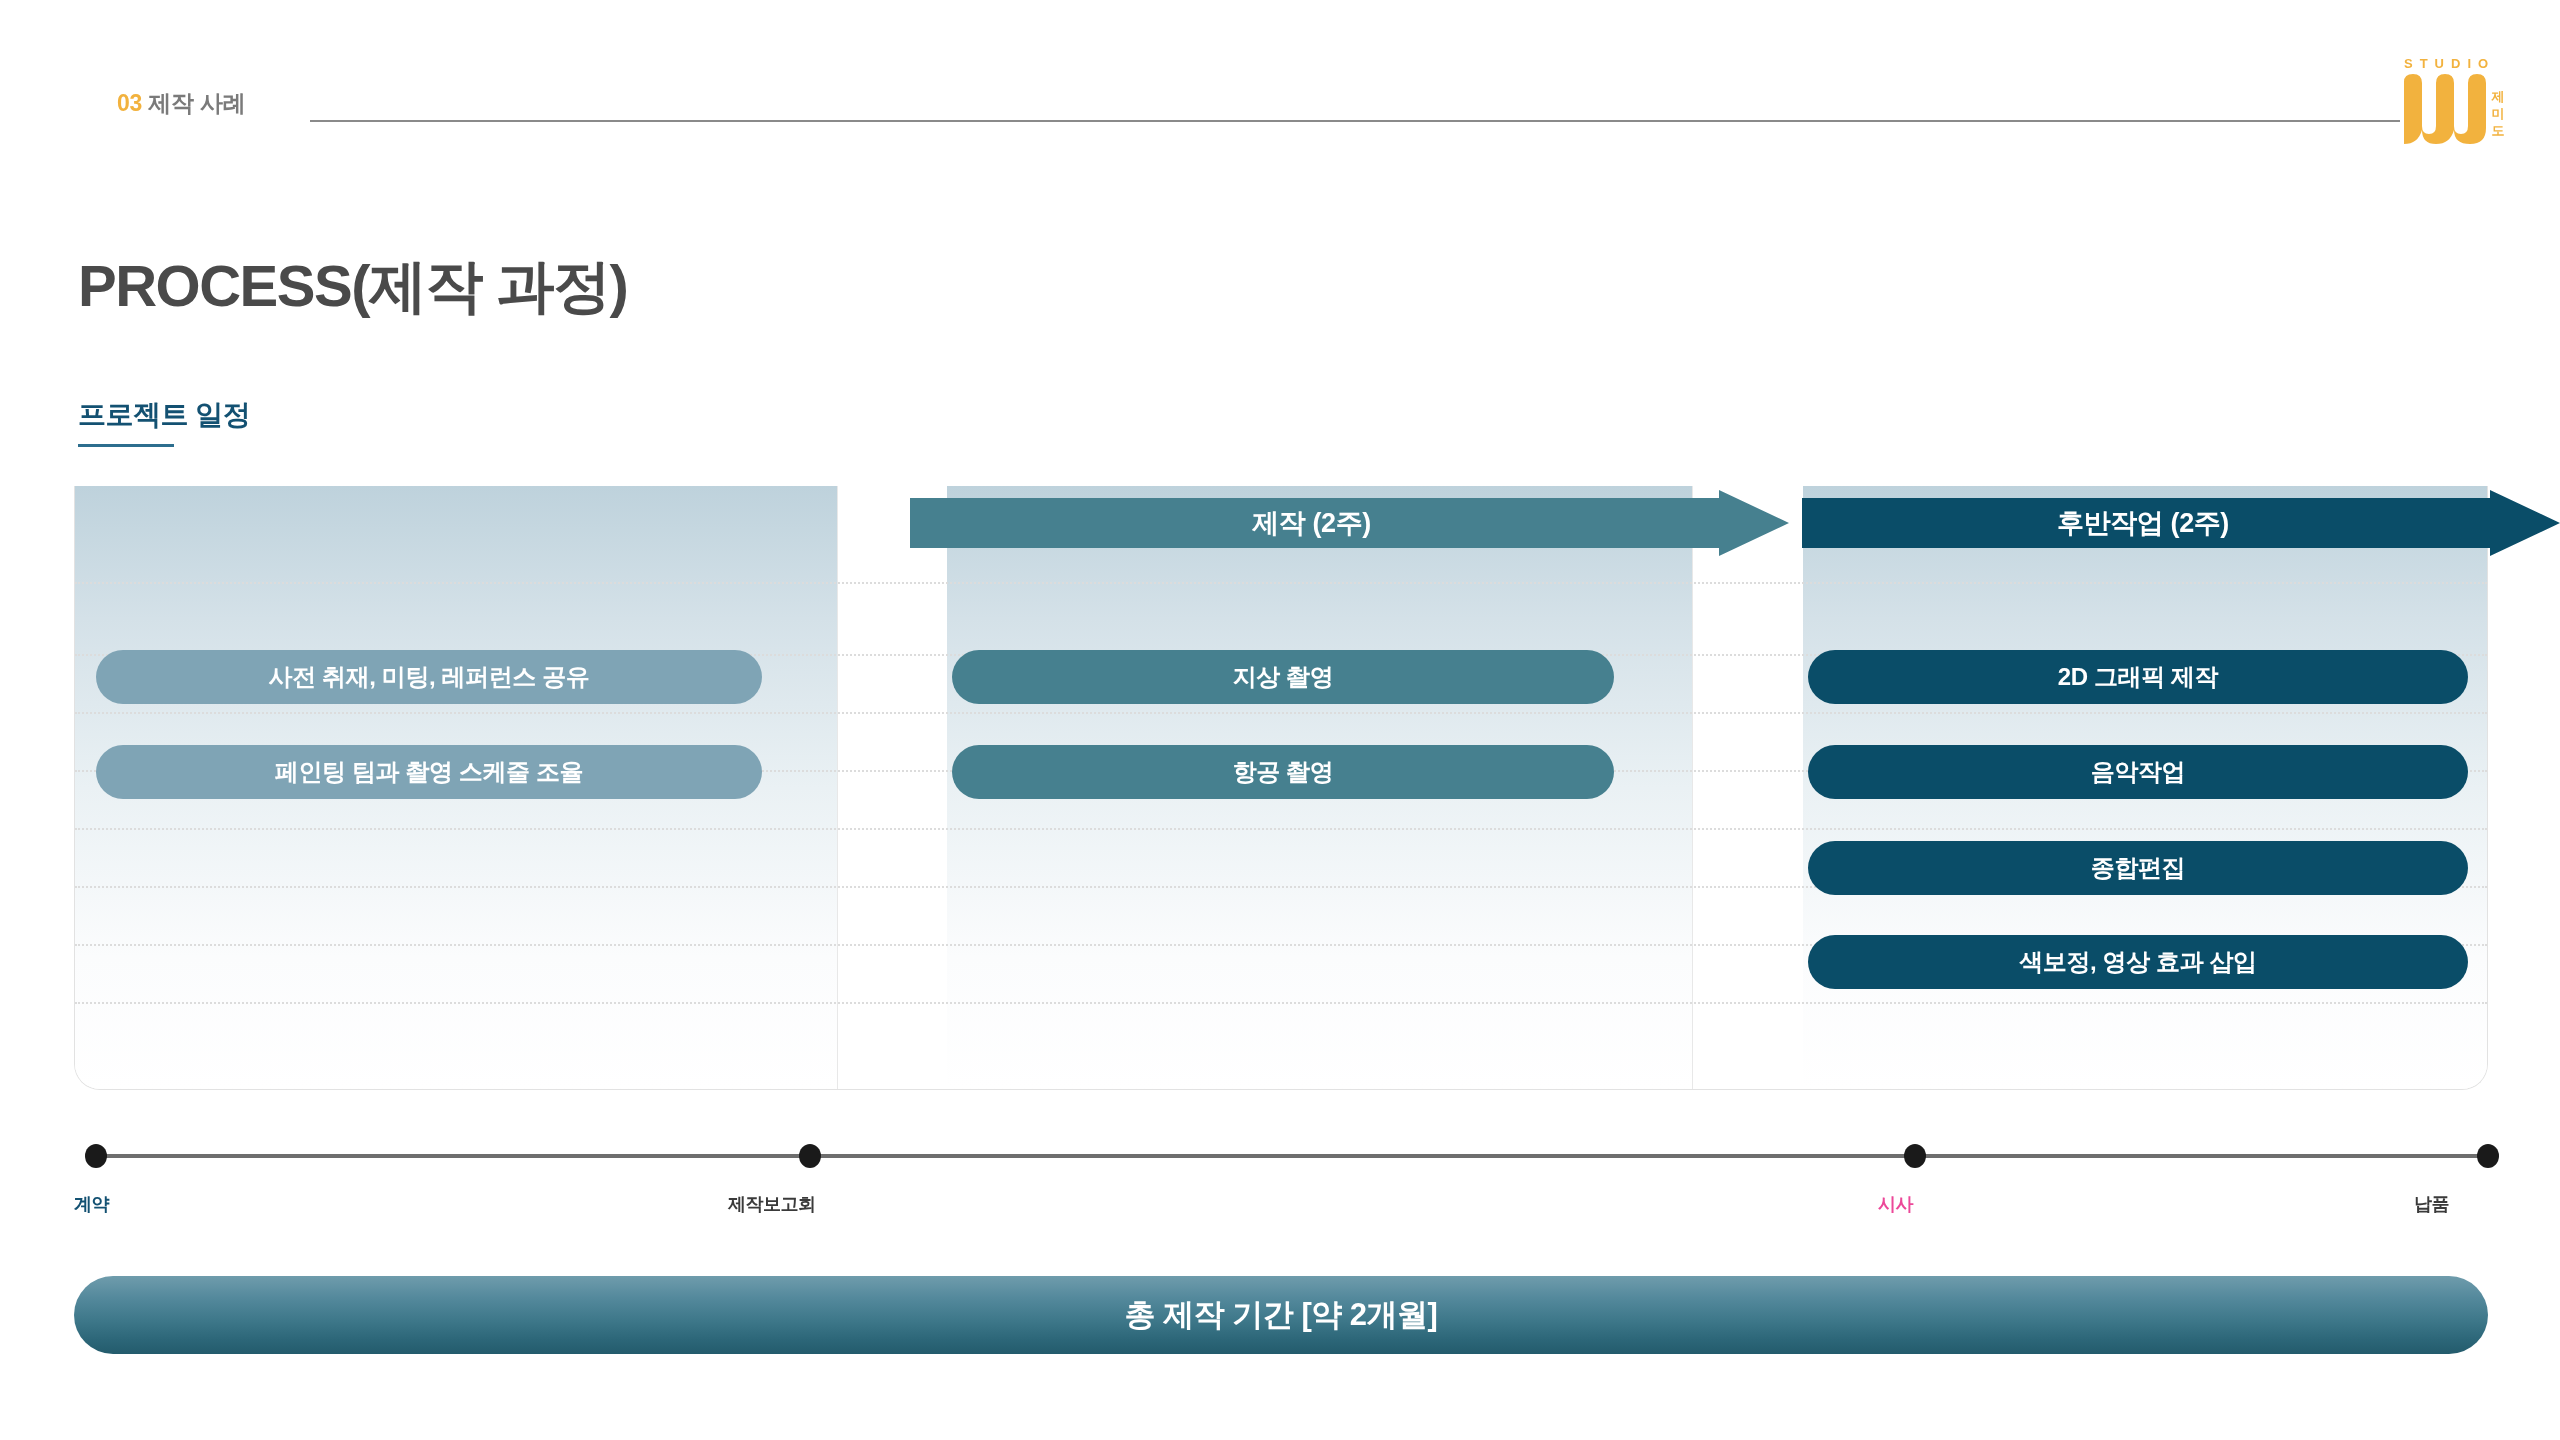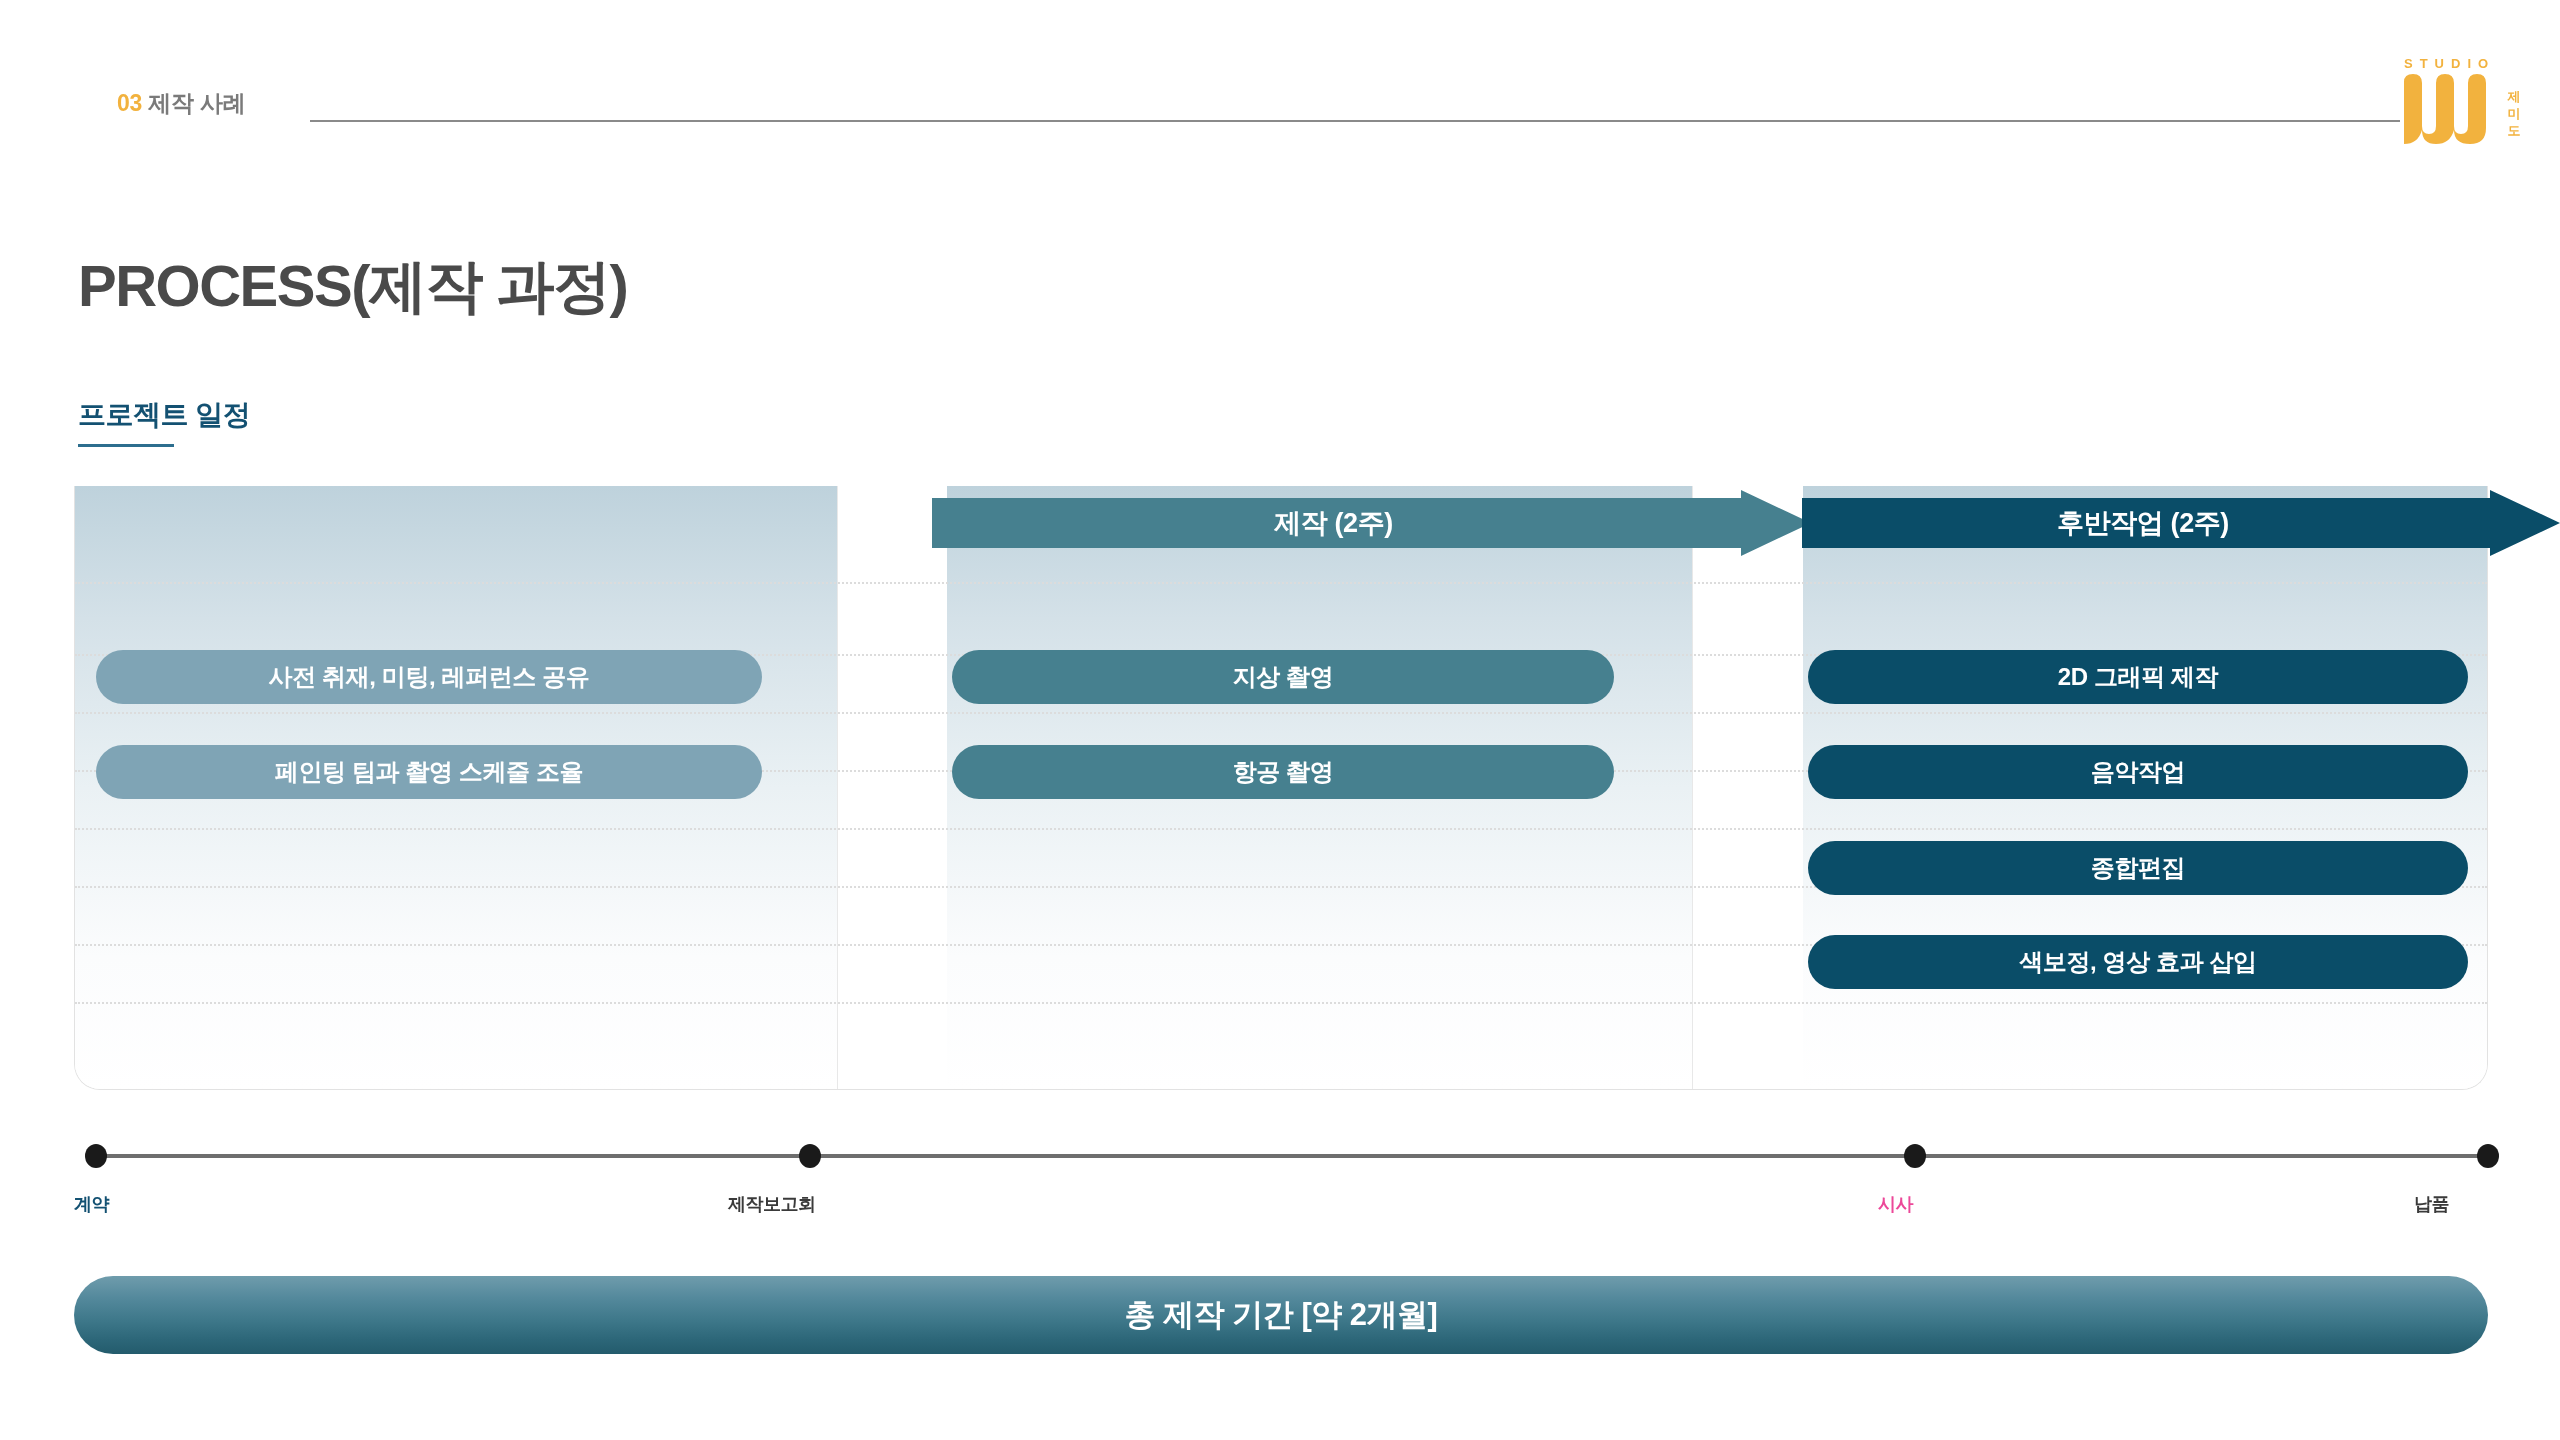--- a/index.html
+++ b/index.html
@@ -24,21 +24,21 @@
   }
 
   
   .logo { position: absolute; left: 2398px; top: 54px; width: 128px; height: 92px; }
   .logo-studio {
     position: absolute; left: 6px; top: 2px;
     font-size: 13px; letter-spacing: 7px; color: #f2b23e; font-weight: 600;
   }
   .logo-m { position: absolute; left: 2px; top: 18px; }
   .logo-kr {
-    position: absolute; left: 108px; top: 34px;
+    position: absolute; left: 92px; top: 34px;
     font-size: 13px; color: #f2b23e; font-weight: 700;
     line-height: 17px; width: 16px; text-align: center;
   }
 
   
   .page-title {
     position: absolute; left: 78px; top: 248px;
     font-size: 58px; font-weight: 700; color: #4a4a4a; letter-spacing: -1.5px;
     white-space: nowrap;
   }
@@ -166,21 +166,21 @@
     <div class="gridline" style="top:96px"></div>
     <div class="gridline" style="top:168px"></div>
     <div class="gridline" style="top:226px"></div>
     <div class="gridline" style="top:284px"></div>
     <div class="gridline" style="top:342px"></div>
     <div class="gridline" style="top:400px"></div>
     <div class="gridline" style="top:458px"></div>
     <div class="gridline" style="top:516px"></div>
   </div>
 
-  <div class="arrow" style="left:932px;width:879px">
+  <div class="arrow" style="left:910px;width:879px">
     <div class="shape" style="background:#46808f"></div>
     <span class="lbl">제작 (2주)</span>
   </div>
   <div class="arrow" style="left:1802px;width:758px">
     <div class="shape" style="background:#0a4d68"></div>
     <span class="lbl">후반작업 (2주)</span>
   </div>
 
   <div class="pill" style="left:96px;width:666px;top:650px;background:#7fa4b5">사전 취재, 미팅, 레퍼런스 공유</div>
   <div class="pill" style="left:96px;width:666px;top:745px;background:#7fa4b5">페인팅 팀과 촬영 스케줄 조율</div>

